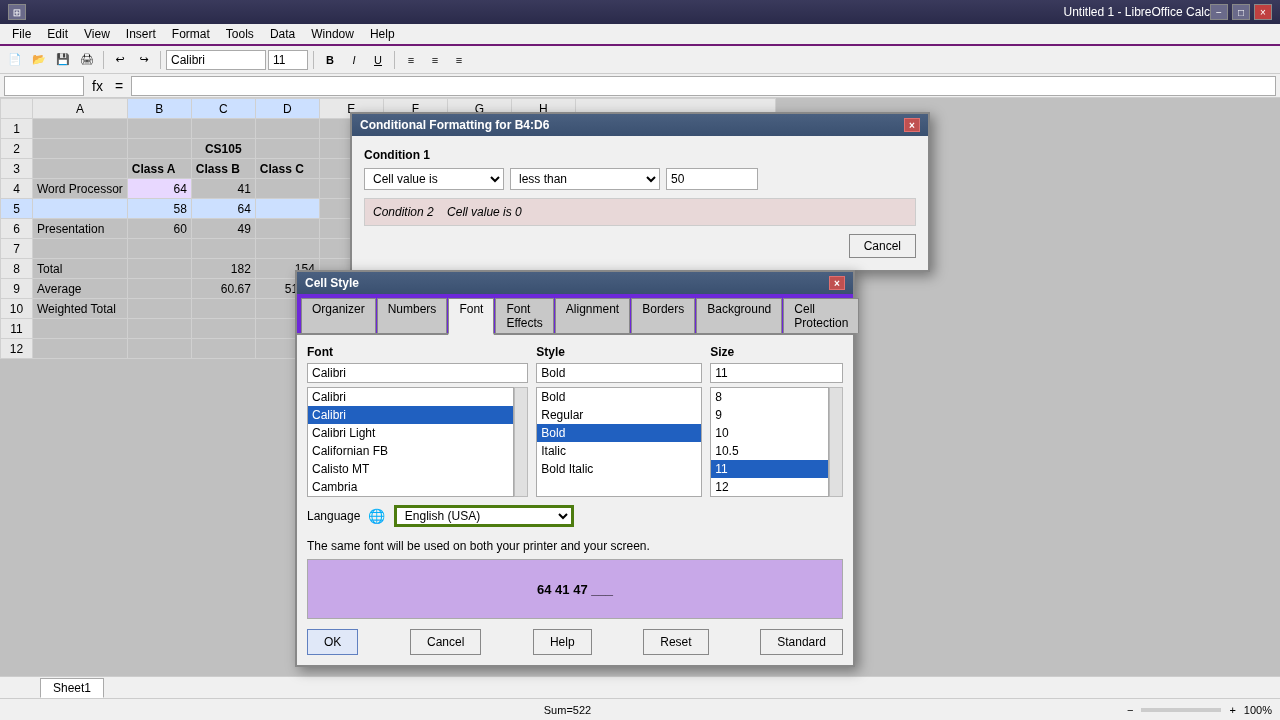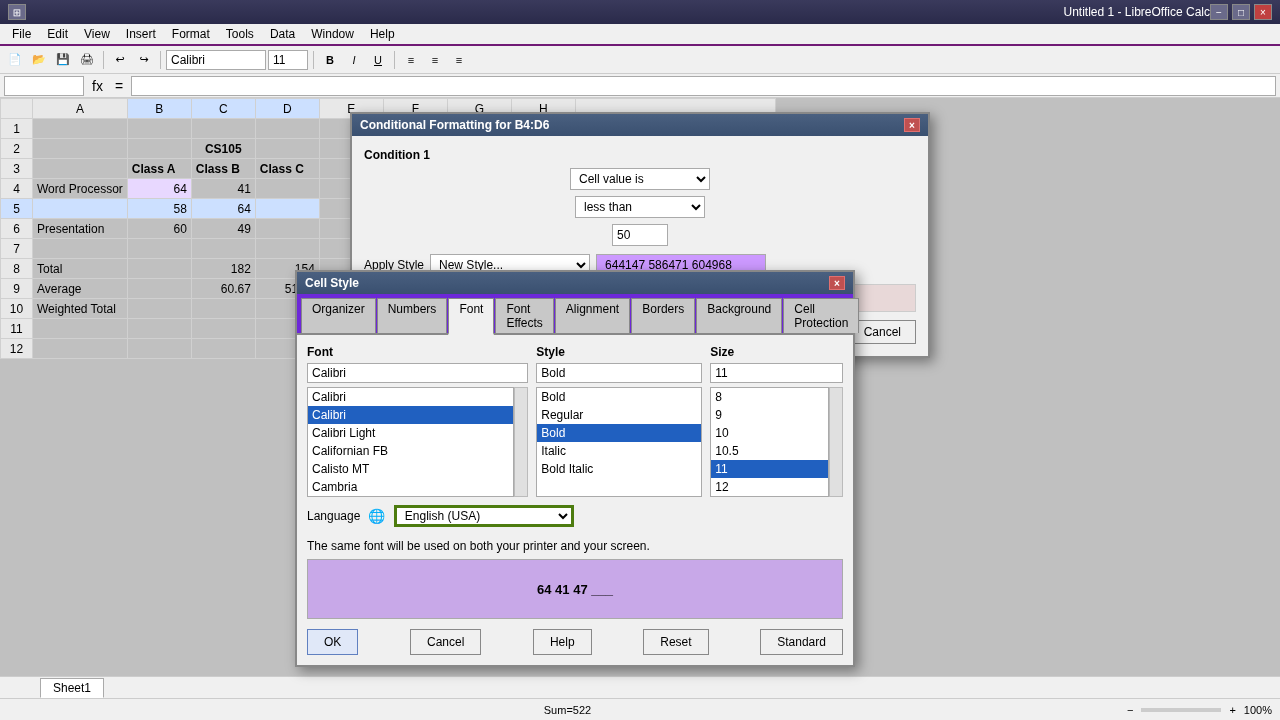--- a/index.html
+++ b/index.html
@@ -206,41 +206,40 @@
       cursor: pointer;
     }
     .dialog-body {
       padding: 12px;
     }
     .condition-row {
       display: flex;
       align-items: center;
       gap: 6px;
       margin-bottom: 8px;
-      flex-direction: column;
     }
     .condition-label {
       font-size: 12px;
       margin-bottom: 6px;
       font-weight: bold;
     }
     .cf-select {
       height: 22px;
       border: 1px solid #aaa;
       background: white;
       font-size: 12px;
       padding: 0 4px;
     }
     .cf-input {
       height: 22px;
       border: 1px solid #aaa;
       background: white;
       font-size: 12px;
       padding: 0 4px;
-      width: 56px;
+      width: 92px;
     }
     .apply-style-row {
       display: flex;
       align-items: center;
       gap: 6px;
       margin-bottom: 8px;
     }
     .new-style-select {
       height: 22px;
       border: 1px solid #aaa;
@@ -659,33 +658,24 @@
   <div class="dialog-title-bar">
     <span>Conditional Formatting for B4:D6</span>
     <div class="dialog-close-btn">×</div>
   </div>
   <div class="dialog-body">
     <div class="condition-label">Condition 1</div>
     <div class="condition-row">
       <select class="cf-select" style="width:140px;">
         <option>Cell value is</option>
       </select>
-      <select class="cf-select" style="width:130px;">
+      <select class="cf-select" style="width:150px;">
         <option>less than</option>
       </select>
       <input class="cf-input" value="50" style="">
-    </div>
-    <div class="apply-style-row">
-      <span>Apply Style</span>
-      <select class="new-style-select">
-        <option>New Style...</option>
-      </select>
-      <div class="style-preview">
-        <span>644147 586471 604968</span>
-      </div>
     </div>
     <div class="condition2-bar">
       <span>Condition 2</span>
       &nbsp;&nbsp;
       <span>Cell value is 0</span>
     </div>
     <div class="cf-dialog-buttons">
       <button class="cf-btn">Cancel</button>
     </div>
   </div>

